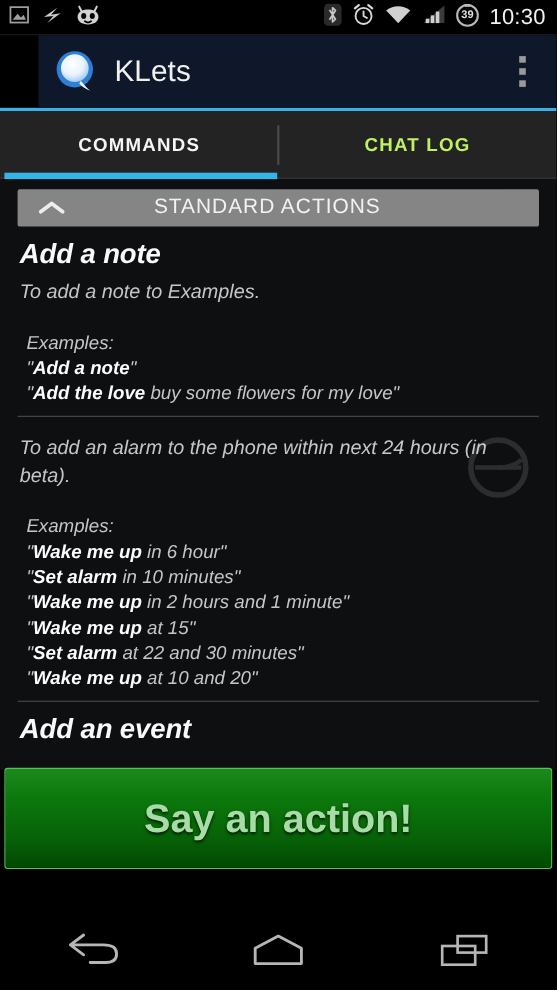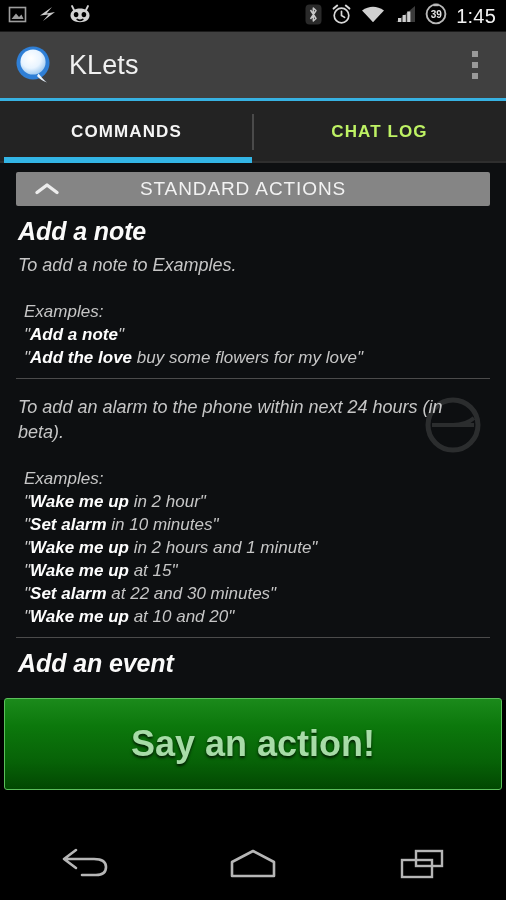--- a/index.html
+++ b/index.html
@@ -17,22 +17,22 @@
     padding:0 10px 0 8px; position:relative;
   }
   #status-left{ display:flex; align-items:center; gap:11px; }
   #status-right{ margin-left:auto; display:flex; align-items:center; gap:9px; }
   .sicon{ display:block; }
   #status-clock{ color:#f2f2f2; font-size:20px; margin-left:9px; letter-spacing:.2px; }
   #status-underline{ position:absolute; left:0; right:0; bottom:0; height:1px; background:#1b1b1b; }
 
   
   #action-bar{
-    height:66px; background:#404040; display:flex; align-items:center;
-    padding:0 14px 0 14px; position:relative;
+    height:66px; background:#0f172a; display:flex; align-items:center;
+    padding:0 14px 0 14px; position:relative;margin-left:35px;
   }
   #app-logo{ width:42px; height:42px; position:relative; flex:0 0 auto; }
   #app-title{ color:#f0f0f0; font-size:27px; margin-left:13px; letter-spacing:.1px; }
   #overflow-menu{
     margin-left:auto; width:34px; height:46px; display:flex; flex-direction:column;
     align-items:center; justify-content:center; gap:5px; cursor:pointer;
   }
   #overflow-menu i{ width:6px; height:6px; background:#9a9a9a; display:block; }
   #accent-rule{ height:3px; background:#37b2e2; }
 
@@ -170,21 +170,21 @@
     </span>
     <span class="sicon" style="position:relative;">
       <svg width="22" height="22" viewBox="0 0 22 22">
         <circle cx="11" cy="11" r="9.4" fill="none" stroke="#b9b9b9" stroke-width="1.9"></circle>
         <rect x="8.4" y="0.6" width="5.2" height="2.6" fill="#b9b9b9"></rect>
       </svg>
       <span style="position:absolute;left:0;top:0;width:22px;height:22px;display:flex;align-items:center;justify-content:center;color:#e2e2e2;font-size:10px;font-weight:bold;">39</span>
     </span>
   </div>
 
-  <div id="status-clock">1:45</div>
+  <div id="status-clock">10:30</div>
   <div id="status-underline"></div>
 </div>
 
 <div id="action-bar">
   <div id="app-logo">
     <svg width="42" height="42" viewBox="0 0 42 42">
       <defs>
         <radialGradient id="bub" cx="42%" cy="35%" r="68%">
           <stop offset="0%" stop-color="#ffffff"></stop>
           <stop offset="58%" stop-color="#e8f4ff"></stop>
@@ -237,21 +237,21 @@
       <span class="ex">"<b>Add a note</b><span></span>"</span>
       <span class="ex">"<b>Add the love</b><span> buy some flowers for my love</span>"</span>
     </div>
   </div>
   <div class="divider"></div>
 
   <div class="cmd">
     <div class="cmd-desc">To add an alarm to the phone within next 24 hours (in beta).</div>
     <div class="cmd-examples">
       <span class="ex-label">Examples:</span>
-      <span class="ex">"<b>Wake me up</b><span> in 2 hour</span>"</span>
+      <span class="ex">"<b>Wake me up</b><span> in 6 hour</span>"</span>
       <span class="ex">"<b>Set alarm</b><span> in 10 minutes</span>"</span>
       <span class="ex">"<b>Wake me up</b><span> in 2 hours and 1 minute</span>"</span>
       <span class="ex">"<b>Wake me up</b><span> at 15</span>"</span>
       <span class="ex">"<b>Set alarm</b><span> at 22 and 30 minutes</span>"</span>
       <span class="ex">"<b>Wake me up</b><span> at 10 and 20</span>"</span>
     </div>
   </div>
   <div class="divider"></div>
 
   <div class="cmd">

